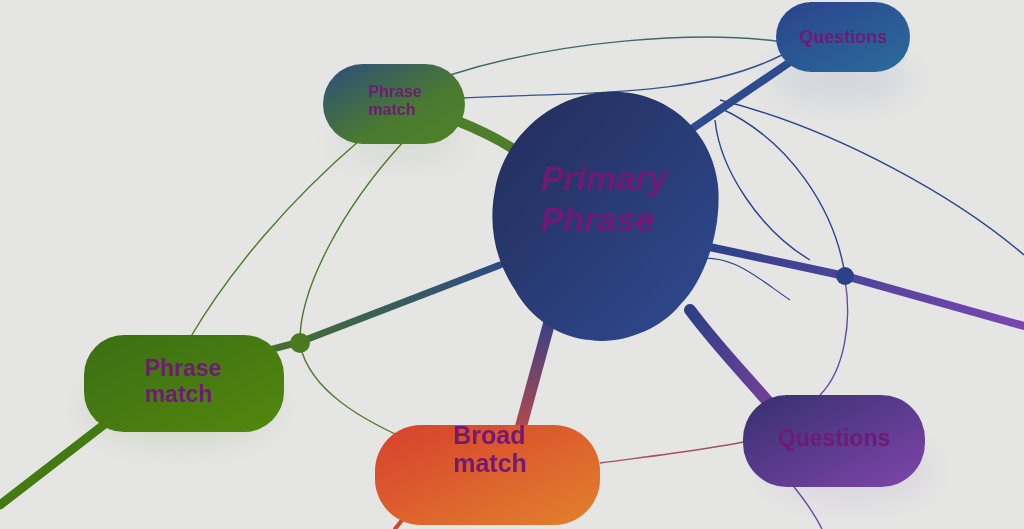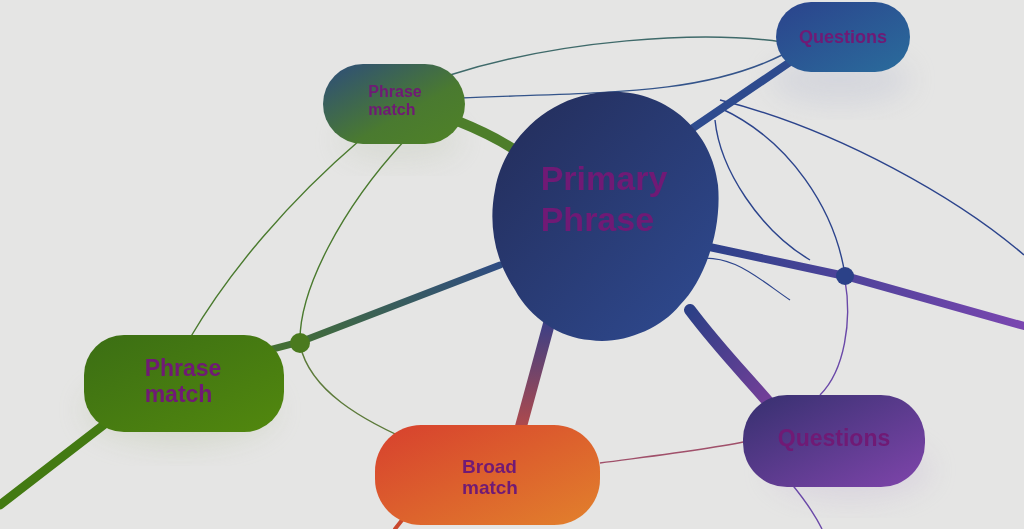--- a/index.html
+++ b/index.html
@@ -8,21 +8,21 @@
     background: #e5e5e4;
     font-family: "Liberation Sans", "DejaVu Sans", sans-serif;
     position: relative;
   }
   #canvas { position: absolute; left: 0; top: 0; }
   .label {
     position: absolute; color: #701a75; font-weight: bold; 
     line-height: 1.12; white-space: nowrap; transform: translate(-50%, -50%);
     pointer-events: none;
   }
-  .lbl-primary { font-size: 34px; line-height: 1.2; }
+  .lbl-primary { font-size: 34px; line-height: 1.2; font-style: italic; }
   .lbl-lg { font-size: 23px; }
   .lbl-md { font-size: 18px; }
   .lbl-sm { font-size: 16px; }
 </style>
 </head>
 <body>
 
 <svg id="canvas" width="1024" height="529" viewBox="0 0 1024 529">
   <defs>
     <linearGradient id="g-primary" x1="0" y1="0" x2="1" y2="1">
@@ -129,20 +129,20 @@
 
 <div class="label lbl-md" style="left:843px; top:37px;">
   <div>Questions</div>
 </div>
 
 <div class="label lbl-lg" style="left:183px; top:382px;">
   <div>Phrase</div>
   <div>match</div>
 </div>
 
-<div class="label lbl-lg" style="left:490px; top:477px; font-size:19px;">
+<div class="label lbl-lg" style="left:490px; top:449px; font-size:25px;">
   <div>Broad</div>
   <div>match</div>
 </div>
 
 <div class="label lbl-lg" style="left:834px; top:439px;">
   <div>Questions</div>
 </div>
 
 </body></html>

